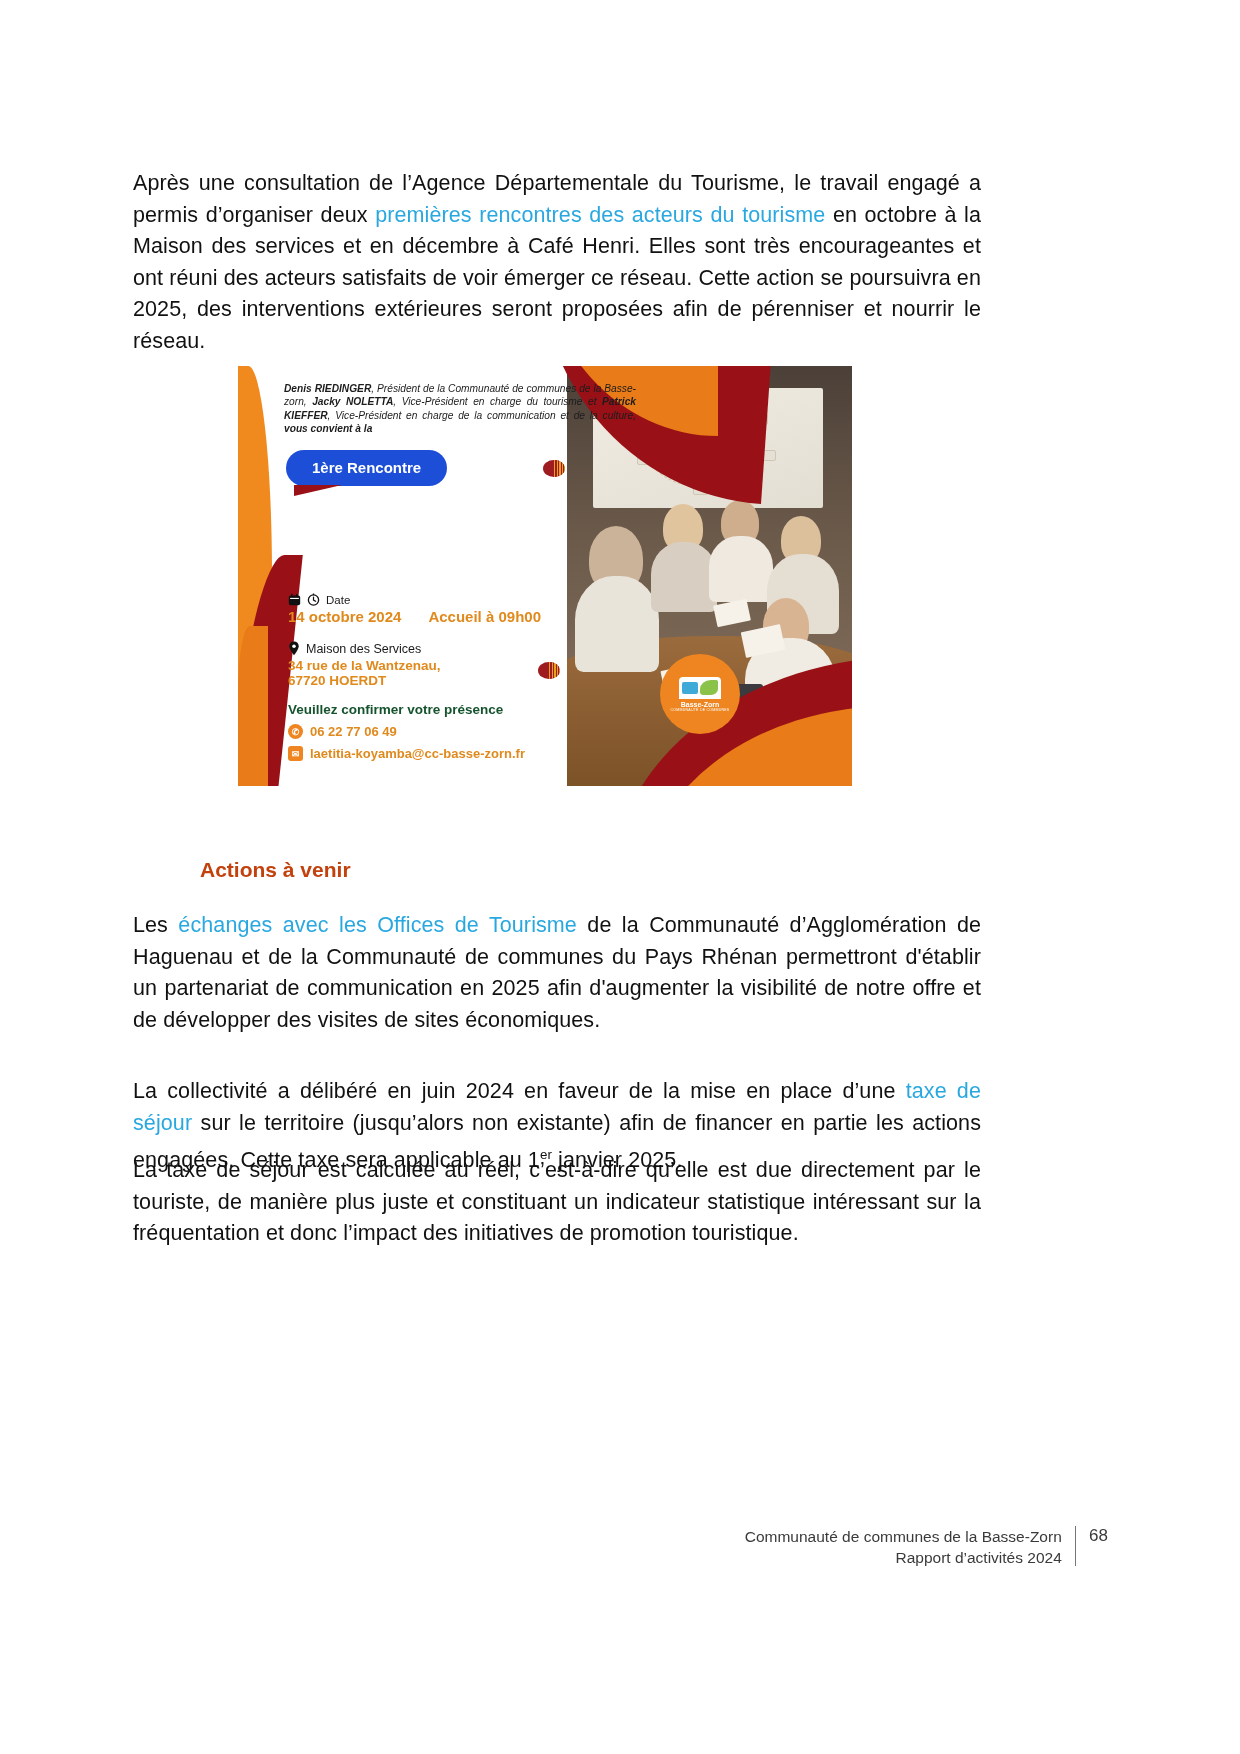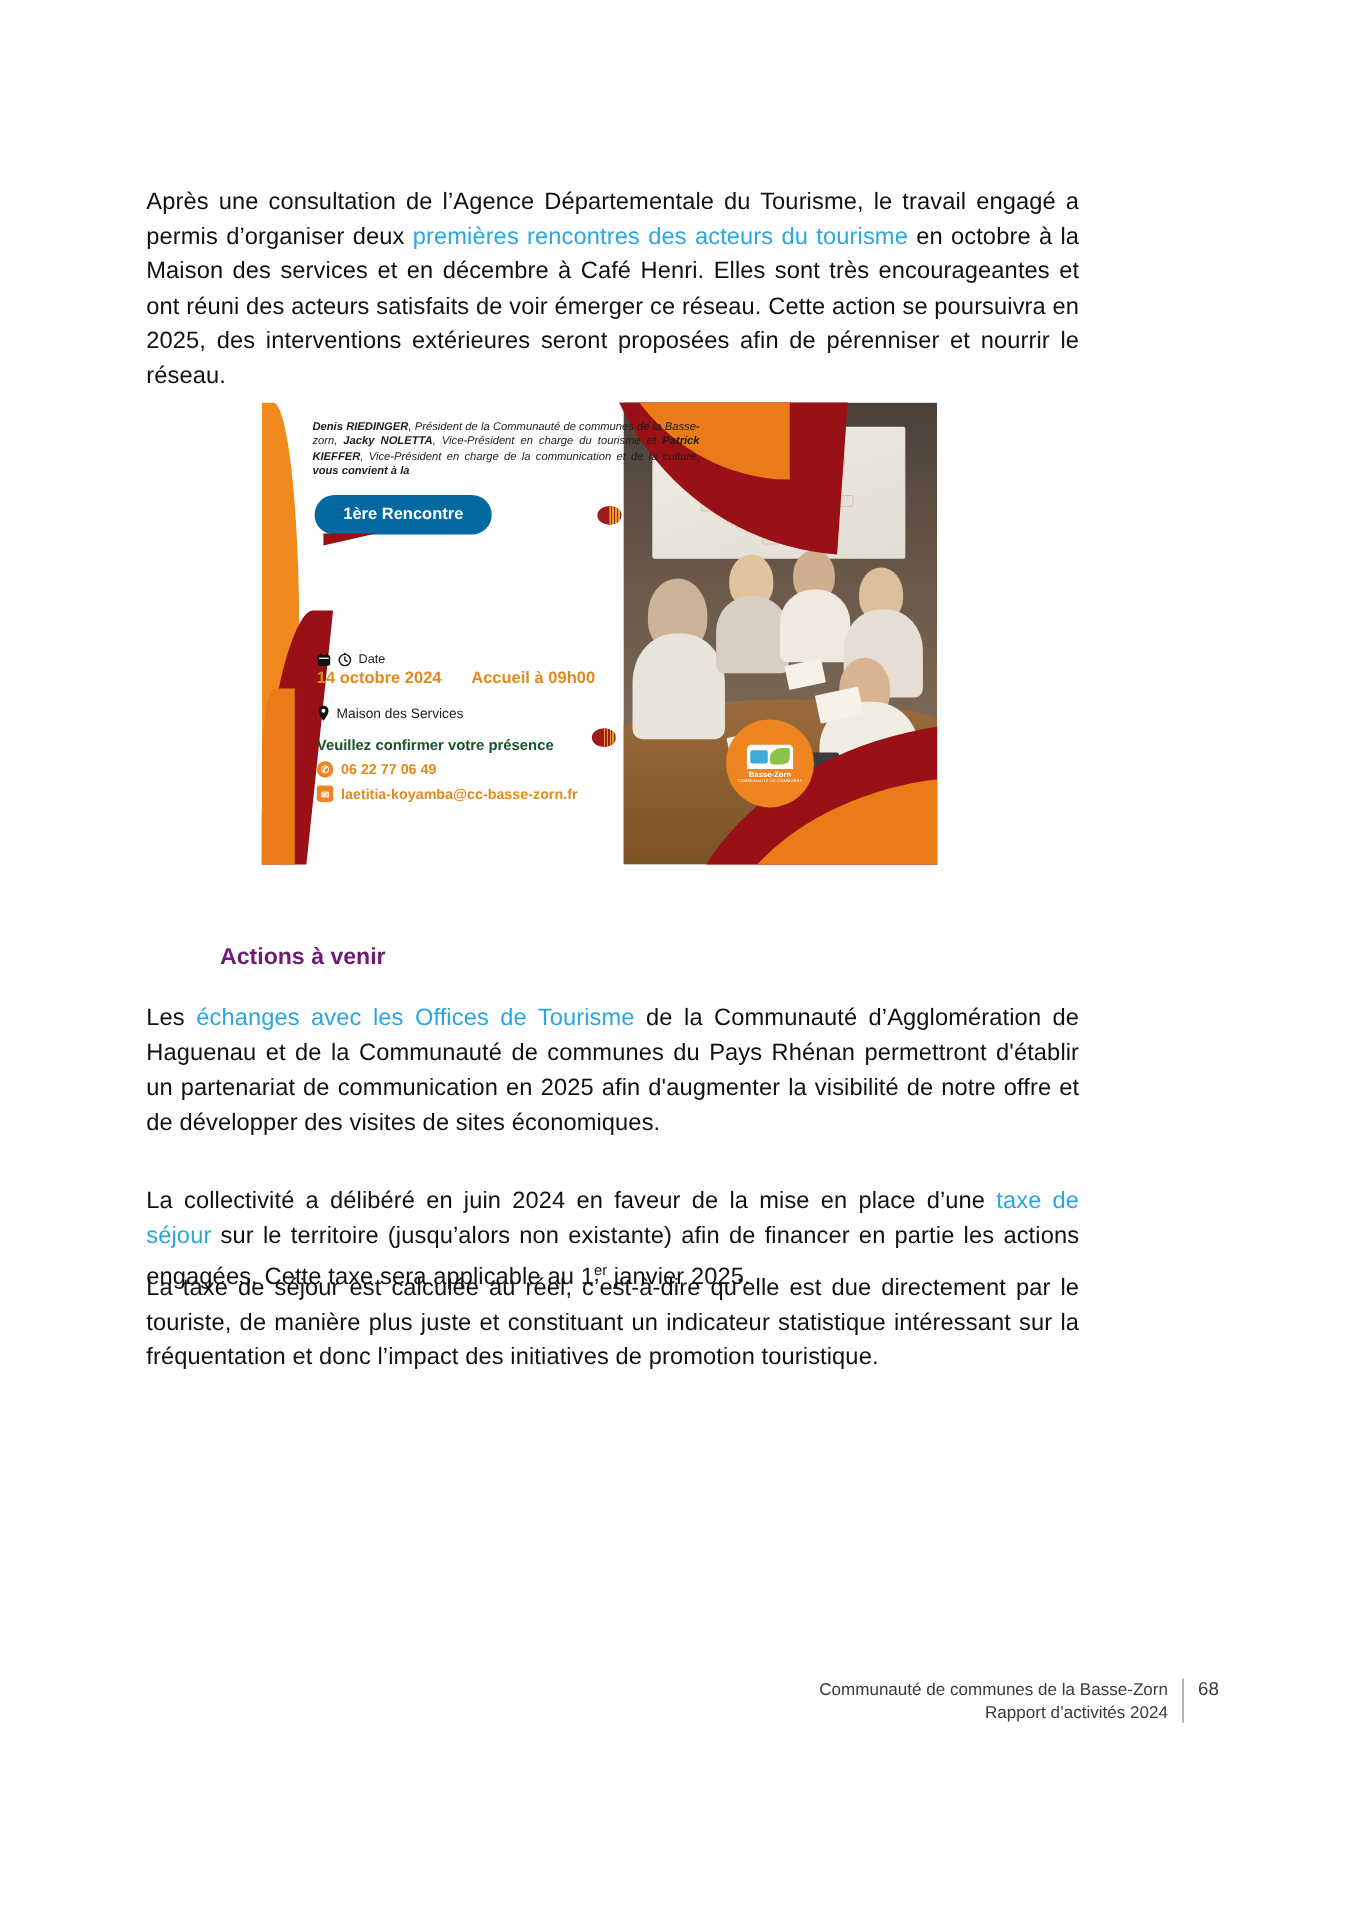--- a/index.html
+++ b/index.html
@@ -196,21 +196,21 @@
     line-height: 13.4px;
     font-style: italic;
     text-align: justify;
     color: #1c1c1c;
   }
   .host-text b { font-style: italic; font-weight: 700; }
 
   .pill {
     position: absolute;
     left: 10px; top: 84px;
-    background: #0369a1;
+    background: #1d4ed8;
     color: #ffffff;
     font-size: 15px;
     font-weight: 700;
     padding: 9px 26px 10px 26px;
     border-radius: 22px;
   }
   .pill-tail {
     position: absolute;
     left: 18px; top: 119px;
     width: 0; height: 0;
@@ -349,21 +349,21 @@
   .sun1 { left: 305px; top: 94px; }
   .sun2 { left: 300px; top: 296px; }
 
   
   .subhead {
     position: absolute;
     left: 200px;
     top: 858px;
     font-size: 21px;
     font-weight: 700;
-    color: #701a75;
+    color: #c2410c;
   }
   .block-2 { position: absolute; left:133px; top: 910px; width: 848px; }
   .block-3 { position: absolute; left:133px; top: 1076px; width: 848px; }
   .block-4 { position: absolute; left:133px; top: 1155px; width: 848px; }
 
   
   .footer {
     position: absolute;
     right: 132px;
     bottom: 186px;
@@ -476,20 +476,24 @@
             <span>Accueil à 09h00</span>
           </div>
 
           <div class="info-row" style="margin-top:16px">
             <svg width="12" height="15" viewBox="0 0 12 16">
               <path d="M6 0.6C3 .6 1 2.8 1 5.6c0 3.4 5 9.6 5 9.6s5-6.2 5-9.6C11 2.8 9 .6 6 .6z" fill="#111"></path>
               <circle cx="6" cy="5.5" r="1.9" fill="#fff"></circle>
             </svg>
             <span class="place">Maison des Services</span>
           </div>
+          <div class="addr">
+            <div>34 rue de la Wantzenau,</div>
+            <div>67720 HOERDT</div>
+          </div>
 
           <div class="confirm">Veuillez confirmer votre présence</div>
 
           <div class="contact-row">
             <span class="round-ico">✆</span>
             <span>06 22 77 06 49</span>
           </div>
           <div class="contact-row">
             <span class="round-ico sq-ico">✉</span>
             <span>laetitia-koyamba@cc-basse-zorn.fr</span>

